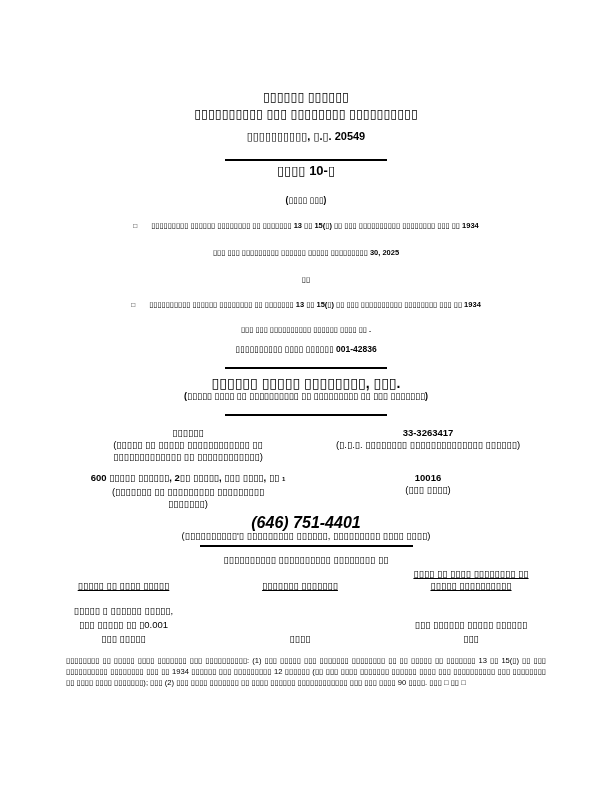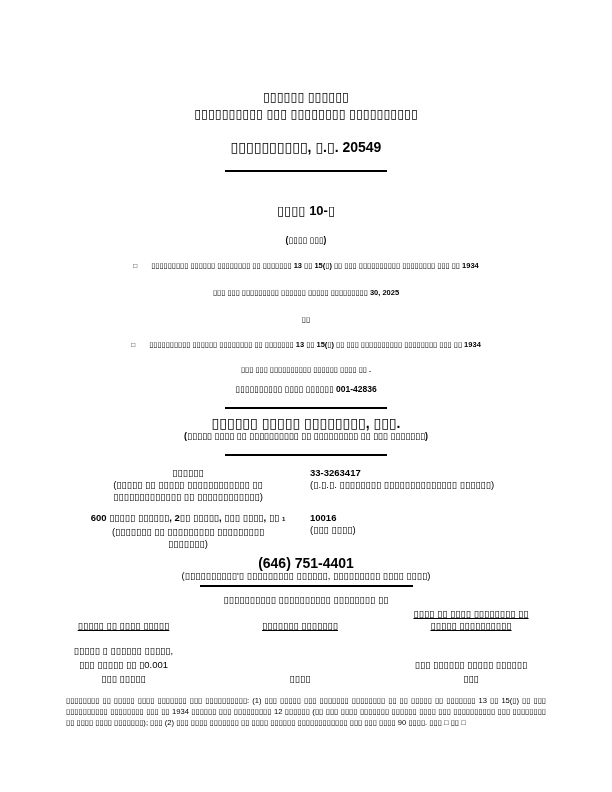--- a/index.html
+++ b/index.html
@@ -7,46 +7,46 @@
     width:612px;height:792px;background:#fff;color:#000;
     font-family:"Liberation Sans","DejaVu Sans",sans-serif;
     position:relative;overflow:hidden;
   }
   .content{padding:90px 66px 0 66px;}
   .c{text-align:center;}
   .nw{white-space:nowrap;}
   .b{font-weight:bold;}
   .agency-l1{font-size:12.5px;line-height:14px;}
   .agency-l2{font-size:12.5px;line-height:14px;margin-top:3px;}
-  .agency-l3{font-size:14px;line-height:13px;margin-top:20px;}
+  .agency-l3{font-size:11px;line-height:13px;margin-top:9px;}
   .hr{border:0;border-top:2px solid #000;margin:0 auto;}
   .hr-narrow{width:162px;}
   .hr-wide{width:213px;}
   .rule1{margin-top:16px;}
-  .form-title{font-size:13px;line-height:15px;margin-top:31px;}
+  .form-title{font-size:13px;line-height:15px;margin-top:2px;}
   .mark-one{font-size:8.5px;line-height:10px;margin-top:17px;}
   .small-bold{font-size:7.5px;line-height:9px;}
   .cb-row{margin-top:16px;}
   .cb{font-size:6.5px;margin-right:14px;position:relative;top:-0.5px;}
   .period-line{margin-top:18px;}
   .or-line{margin-top:18px;}
   .cb-row2{margin-top:16px;}
   .transition-line{margin-top:16px;}
   .commission{font-size:8.5px;line-height:10px;margin-top:10px;}
   .rule2{margin-top:13px;}
   .company{font-size:14px;line-height:16px;margin-top:6px;}
   .company-caption{font-size:9px;line-height:11px;}
   .rule3{margin-top:12px;}
   .details{display:flex;margin-top:11px;}
   .dcol-left{width:244px;text-align:center;}
-  .dcol-right{width:236px;text-align:left;}
+  .dcol-right{width:236px;text-align:center;}
   .dval{font-size:9.5px;line-height:11px;}
   .dcap{font-size:9.5px;line-height:11px;font-weight:normal;margin-top:1px;}
   .row2{margin-top:10px;}
-  .phone{font-size:14px;line-height:12px;margin-top:8px;}
+  .phone{font-size:16px;line-height:12px;margin-top:8px;font-style:italic;}
   .phone-caption{font-size:9.5px;line-height:11px;margin-top:1px;}
   .rule4{margin-top:4px;}
   .sec-heading{font-size:9.5px;line-height:12px;margin-top:7px;}
   .table{margin-top:2px;}
   .trow{display:flex;align-items:flex-end;}
   .tc1{width:115px;text-align:center;}
   .tc2{width:120px;margin-left:59px;text-align:center;}
   .tc3{width:150px;margin-left:36px;text-align:center;}
   .thead{font-size:9.5px;line-height:12px;}
   .thead .u{text-decoration:underline;}

